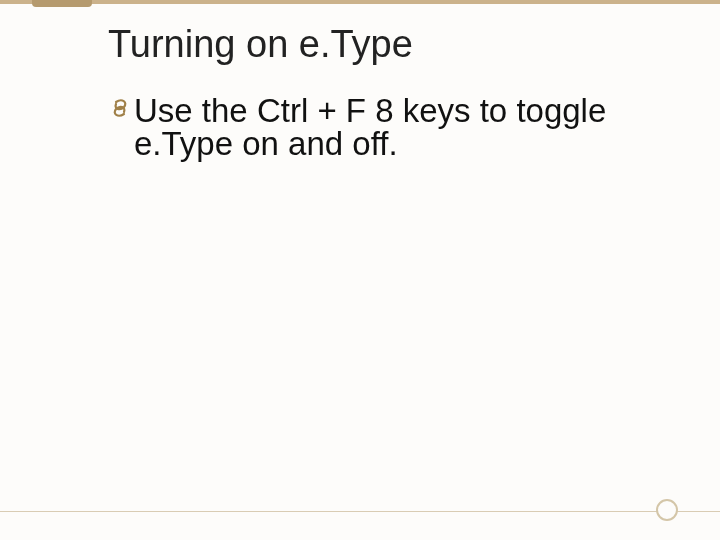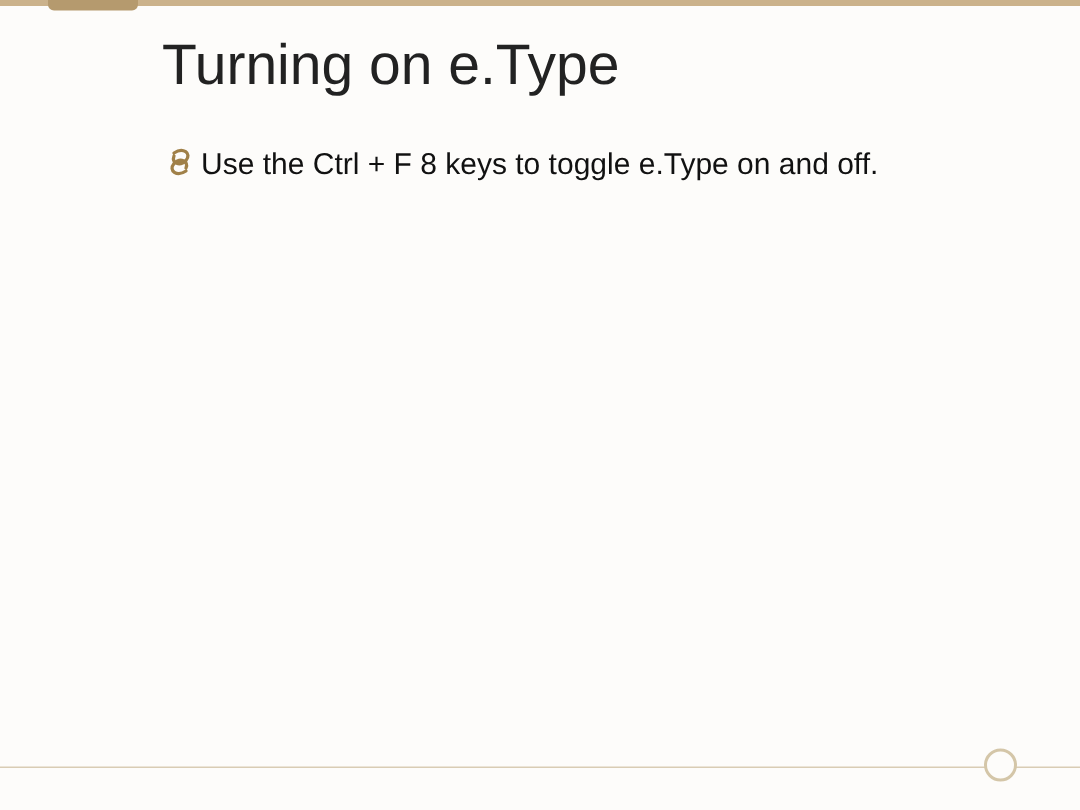--- a/index.html
+++ b/index.html
@@ -63,21 +63,21 @@
   .bullet-icon {
     flex: 0 0 auto;
     width: 24px;
     height: 30px;
     color: #a08048;
     margin-right: 2px;
     margin-top: 2px;
   }
 
   .bullet-text {
-    font-size: 20px;
+    font-size: 33px;
     line-height: 33px;
     color: #111111;
   }
 
   
   .bottom-rule {
     position: absolute;
     left: 0;
     right: 0;
     bottom: 28px;

